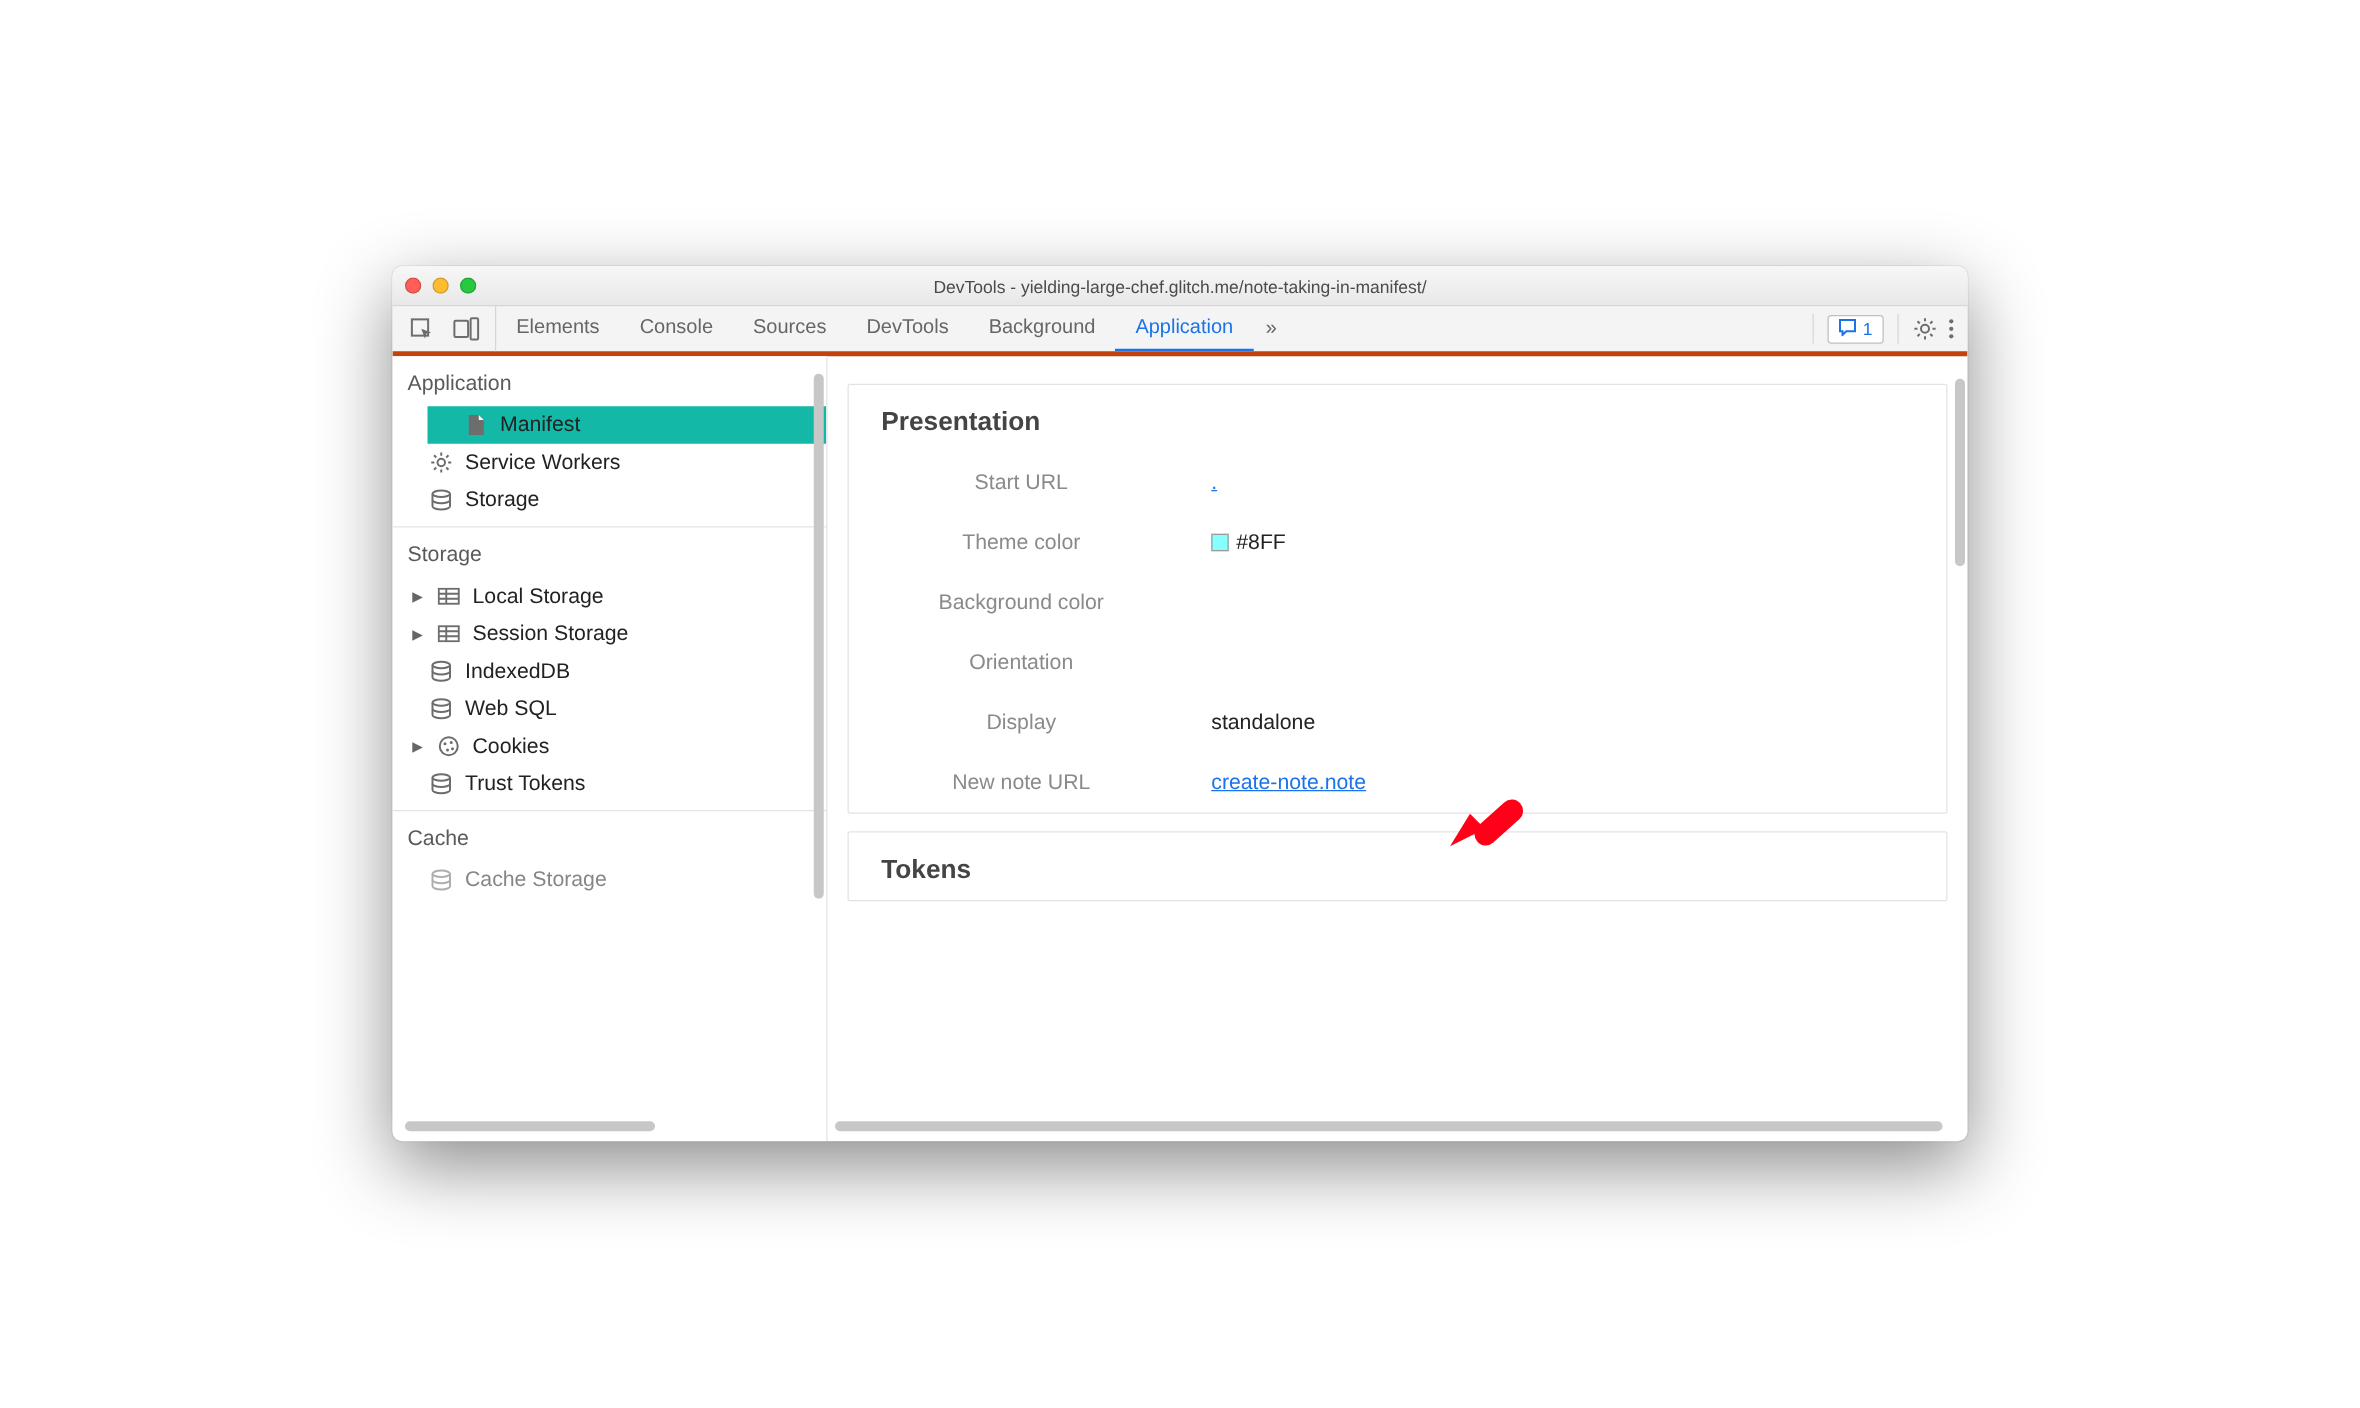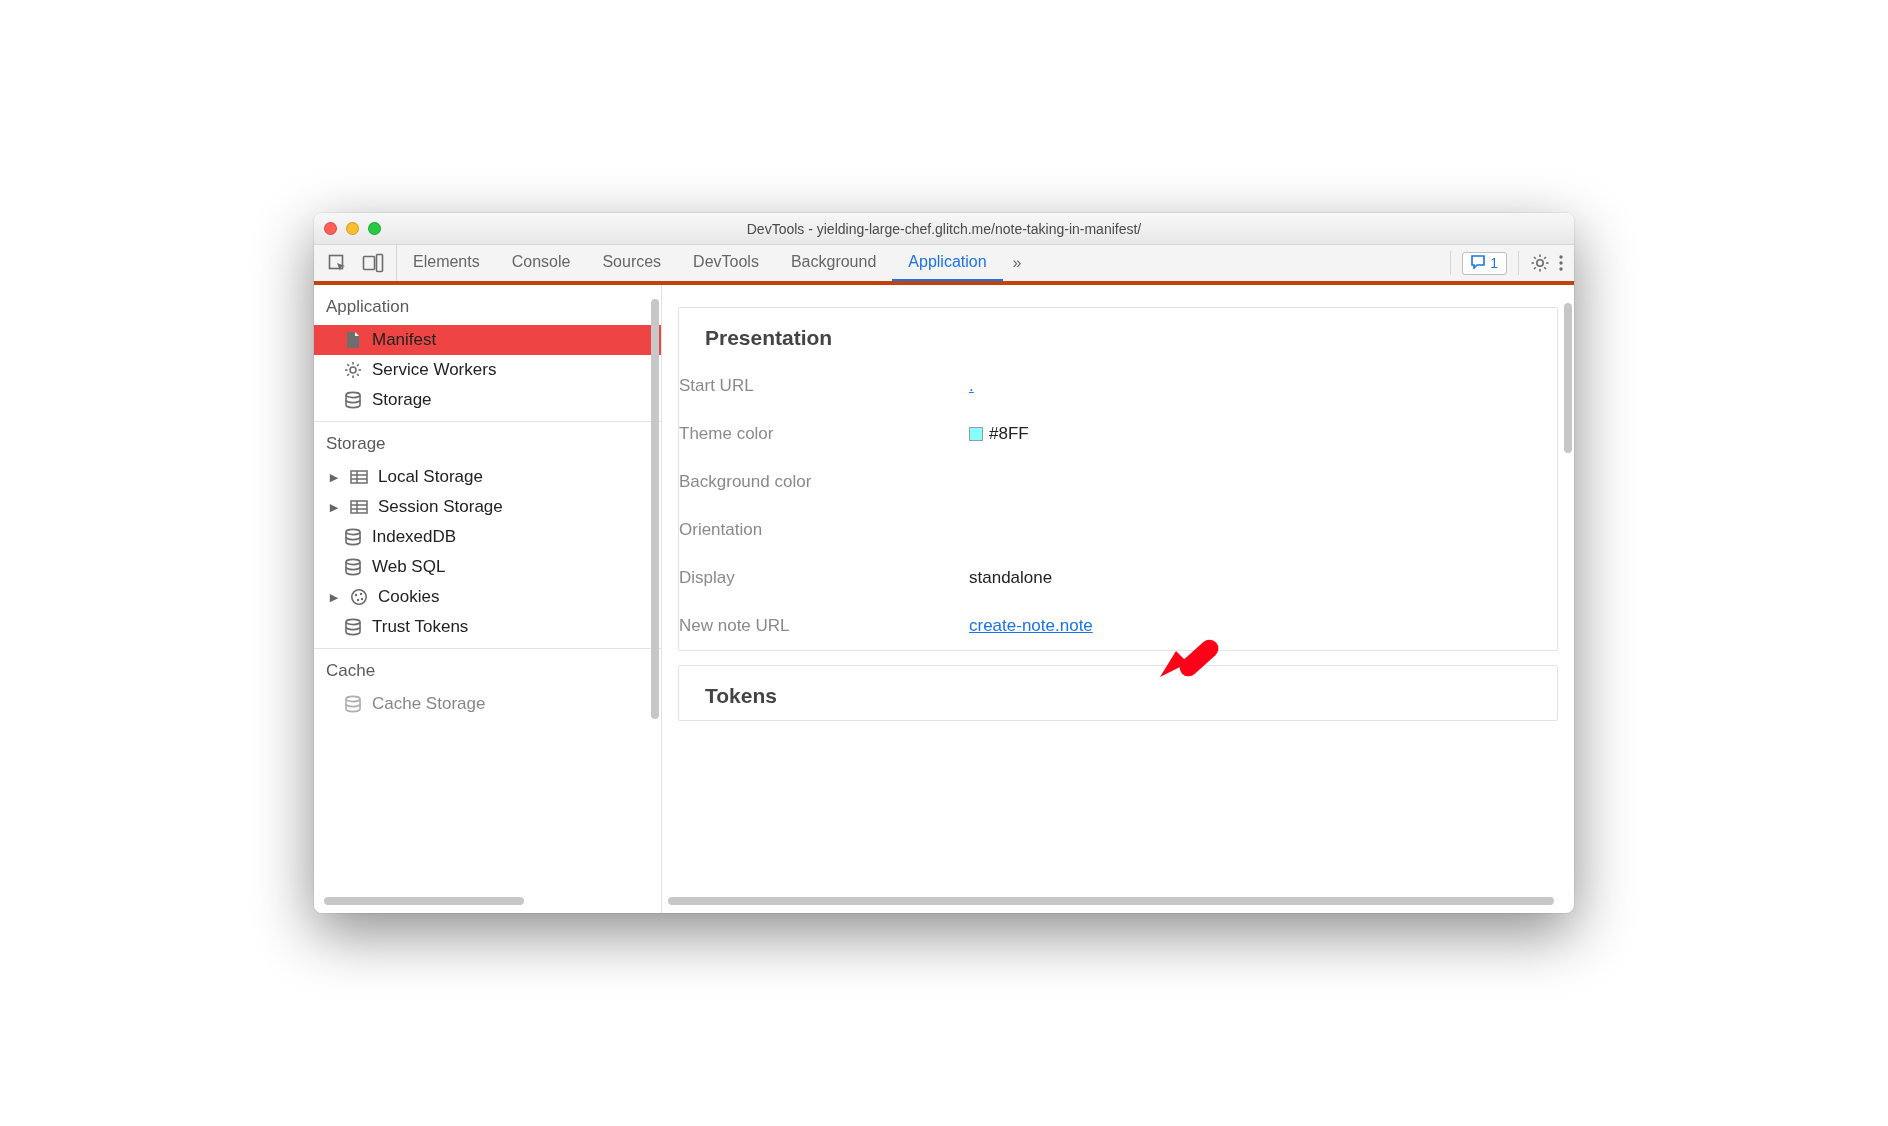--- a/index.html
+++ b/index.html
@@ -28,28 +28,28 @@
   .tb-right { display:flex; align-items:center; gap:8px; padding:0 10px; }
   .issues { display:flex; align-items:center; gap:5px; border:1px solid #bfbfbf; background:#fff; border-radius:3px; padding:2px 8px; color:#1a73e8; font-size:14px; cursor:pointer; }
   .gear,.kebab { color:#6c6c6c; cursor:pointer; display:flex; align-items:center; }
   .divider { width:1px; background:#d6d6d6; align-self:stretch; margin:6px 3px; }
   
   .body { flex:1; display:flex; min-height:0; }
   .sidebar { width:348px; background:#fff; border-right:1px solid #e3e3e3; overflow:auto; position:relative; }
   .side-sec { padding:8px 0 6px; border-bottom:1px solid #e3e3e3; }
   .sec-title { color:#5a5a5a; font-size:17px; padding:4px 12px 8px; }
   .item { display:flex; align-items:center; gap:8px; padding:4px 10px 4px 28px; font-size:17px; color:#222; cursor:pointer; }
-  .item.selected { background:#ef4444; }
+  .item.selected { background:#14b8a6;margin-left:28px; }
   .disclosure { width:12px; display:inline-flex; justify-content:center; color:#666; font-size:11px; margin-left:-14px; }
   .ico { width:22px; height:22px; display:inline-flex; align-items:center; justify-content:center; color:#6d6d6d; }
   .content { flex:1; position:relative; overflow:auto; }
   .panel { margin:22px 16px 0 16px; border:1px solid #e3e3e3; border-radius:2px; }
   .panel-h { font-weight:700; font-size:21px; color:#444; padding:18px 26px 12px; }
   .row { display:flex; align-items:center; padding:14px 0; }
-  .row .label { width:290px; text-align:left; color:#8a8a8a; font-size:17px; padding-right:14px; }
+  .row .label { width:290px; text-align:center; color:#8a8a8a; font-size:17px; padding-right:14px; }
   .row .value { font-size:17px; color:#222; display:flex; align-items:center; gap:6px; }
   .link { color:#1a73e8; text-decoration:underline; cursor:pointer; }
   .swatch { width:14px; height:14px; border:1px solid #9a9a9a; background:#88ffff; display:inline-block; }
   .arrow-annot { position:absolute; pointer-events:none; }
   .hscroll { position:absolute; bottom:8px; height:8px; background:#c7c7c7; border-radius:6px; }
   .sidebar .hscroll { left:10px; width:200px; }
   .content .hscroll { left:6px; right:20px; width:auto; }
   .vscroll { position:absolute; right:2px; width:8px; background:#c7c7c7; border-radius:6px; }
 </style>
 </head>

